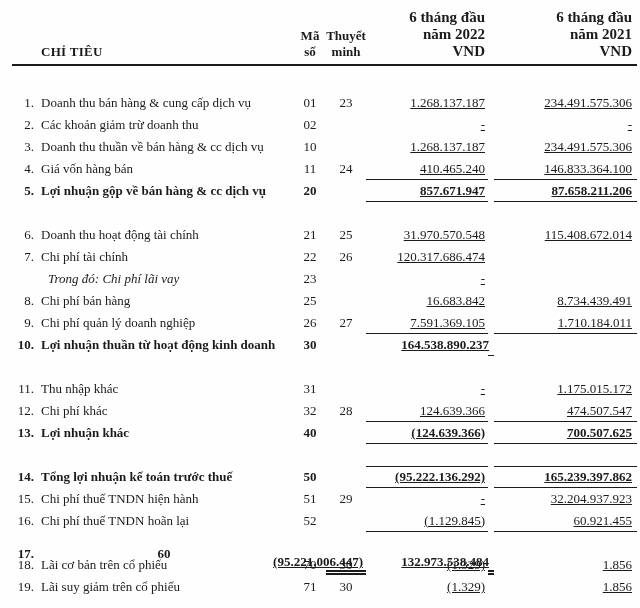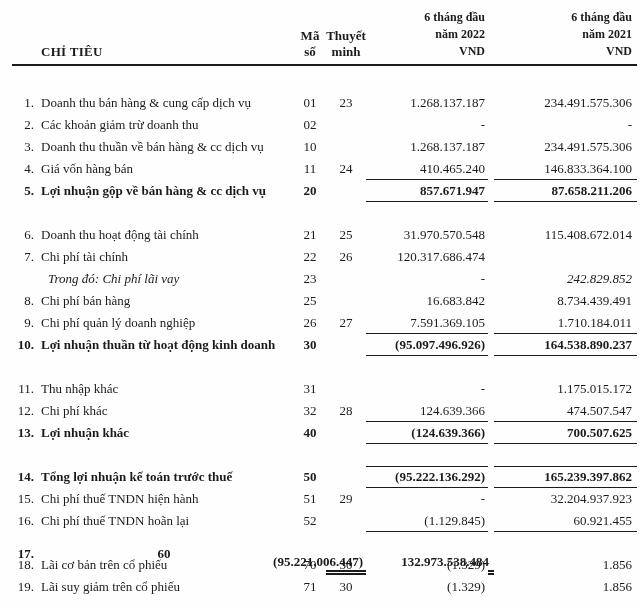--- a/index.html
+++ b/index.html
@@ -19,36 +19,36 @@
 
   
   .header {
     height: 66px; box-sizing: border-box;
     align-items: end; padding-bottom: 4px;
     border-bottom: 2.5px solid var(--ink);
     font-weight: bold;
   }
   .h-item { font-size: 13px; padding-left: 7px; letter-spacing: 0.3px; }
   .h-code, .h-note { text-align: center; font-size: 13px; line-height: 16px; }
-  .h-val { text-align: right; font-size: 12px; line-height: 17px; }
+  .h-val { text-align: right; font-size: 15px; line-height: 17px; }
   .h-v22 { padding-right: 3px; }
   .h-v21 { padding-right: 5px; }
 
   
   .tbody { padding-top: 26px; }
   .row { height: 22px; }
   .row.gap { margin-top: 22px; }
   .c {
     display: flex; align-items: center; box-sizing: border-box;
     font-size: 13px; white-space: nowrap; overflow: visible;
   }
   .c-no { justify-content: flex-end; }
   .c-label { padding-left: 7px; }
   .c-code, .c-note { justify-content: center; }
-  .c-val { justify-content: flex-end; }
+  .c-val { justify-content: flex-end; text-decoration: underline; }
   .c-v22 { padding-right: 3px; }
   .c-v21 { padding-right: 5px; }
   .row.bold { font-weight: bold; }
   .row.italic .c-label, .row.italic .c-val { font-style: italic; }
   .row.italic .c-label { padding-left: 14px; }
   .l-bottom { border-bottom: 1.5px solid var(--ink); }
   .l-top { border-top: 1.5px solid var(--ink); text-align: center; }
   .l-double { border-bottom: 5px double var(--ink); margin-top: 22px; }
 </style>
 </head>
@@ -143,21 +143,20 @@
     <div class="c c-val c-v22">120.317.686.474</div>
     <div class="c"></div>
   </div>
       <div class="row italic">
     <div class="c c-no"></div>
     <div class="c c-label">Trong đó: Chi phí lãi vay</div>
     <div class="c c-code">23</div>
     <div class="c c-note"></div>
     <div class="c c-val c-v22">-</div>
     <div class="c"></div>
-    <div class="c c-val c-v21">242.829.852</div>
   </div>
       <div class="row">
     <div class="c c-no">8.</div>
     <div class="c c-label">Chi phí bán hàng</div>
     <div class="c c-code">25</div>
     <div class="c c-note"></div>
     <div class="c c-val c-v22">16.683.842</div>
     <div class="c"></div>
     <div class="c c-val c-v21">8.734.439.491</div>
   </div>
@@ -168,21 +167,20 @@
     <div class="c c-note">27</div>
     <div class="c c-val c-v22 l-bottom">7.591.369.105</div>
     <div class="c"></div>
     <div class="c c-val c-v21 l-bottom">1.710.184.011</div>
   </div>
       <div class="row bold">
     <div class="c c-no">10.</div>
     <div class="c c-label">Lợi nhuận thuần từ hoạt động kinh doanh</div>
     <div class="c c-code">30</div>
     <div class="c c-note"></div>
-    <div class="c c-val c-v22 l-bottom">(95.097.496.926)</div>
     <div class="c"></div>
     <div class="c c-val c-v21 l-bottom">164.538.890.237</div>
   </div>
       <div class="row gap">
     <div class="c c-no">11.</div>
     <div class="c c-label">Thu nhập khác</div>
     <div class="c c-code">31</div>
     <div class="c c-note"></div>
     <div class="c c-val c-v22">-</div>
     <div class="c"></div>

